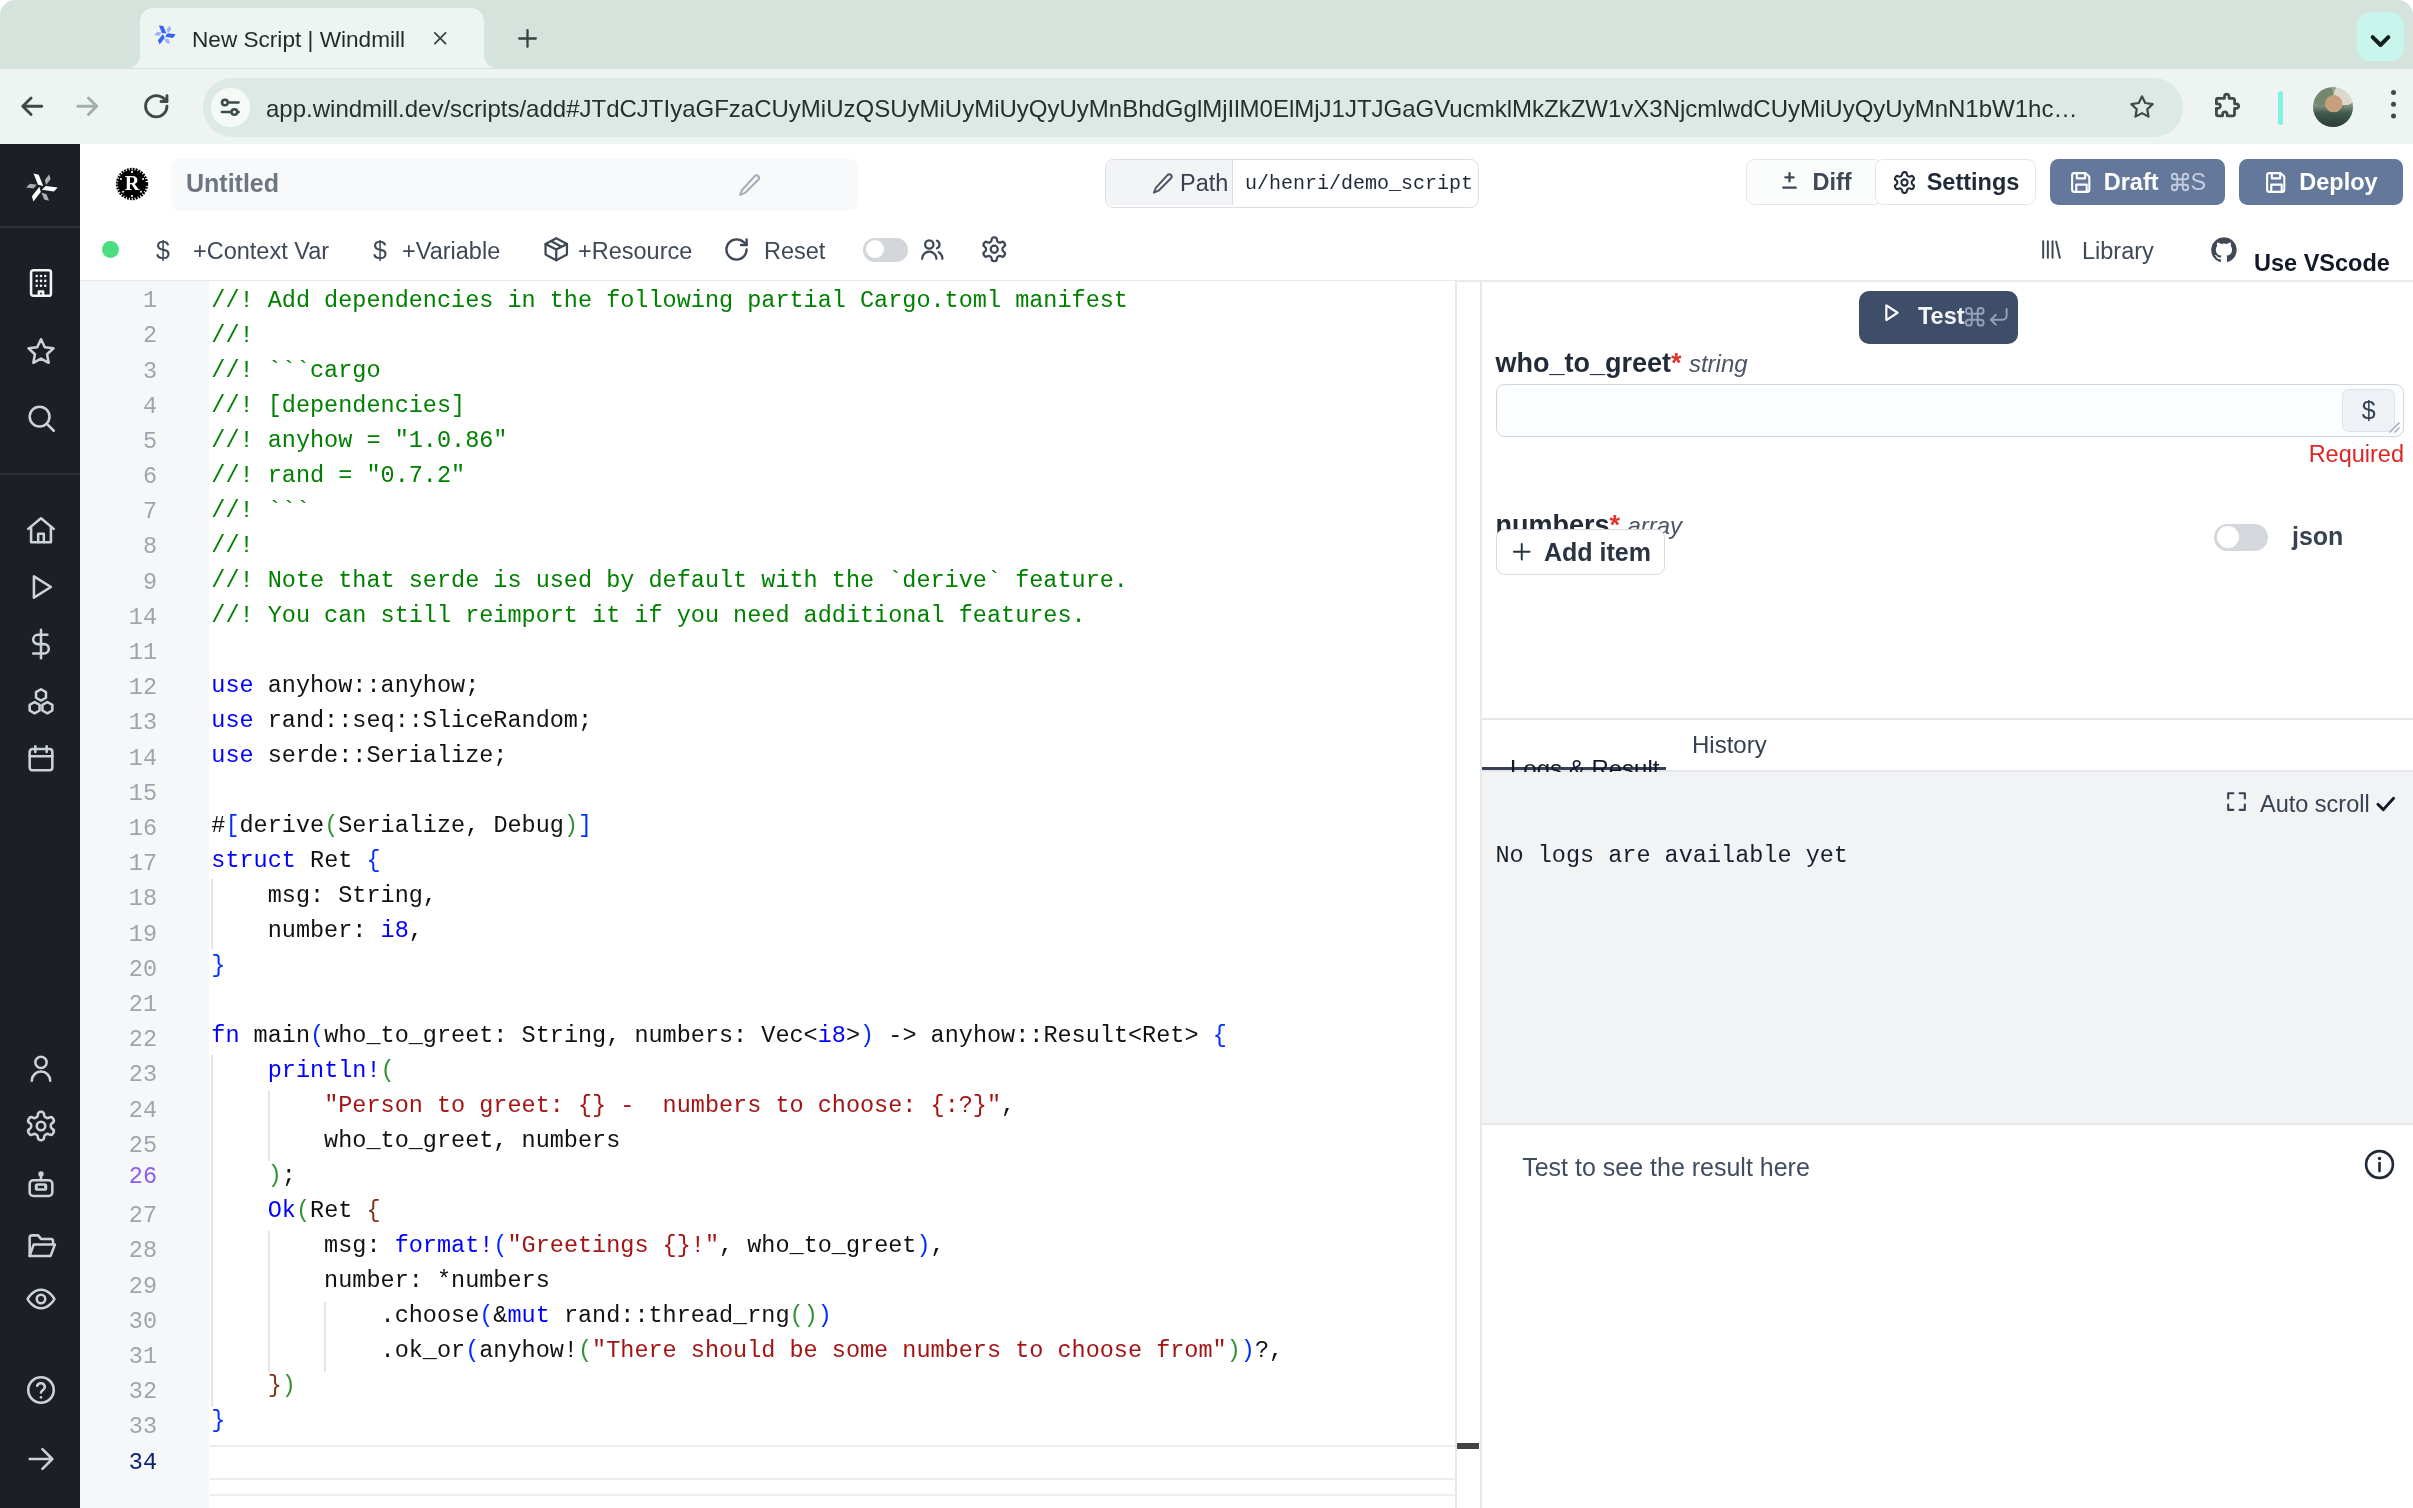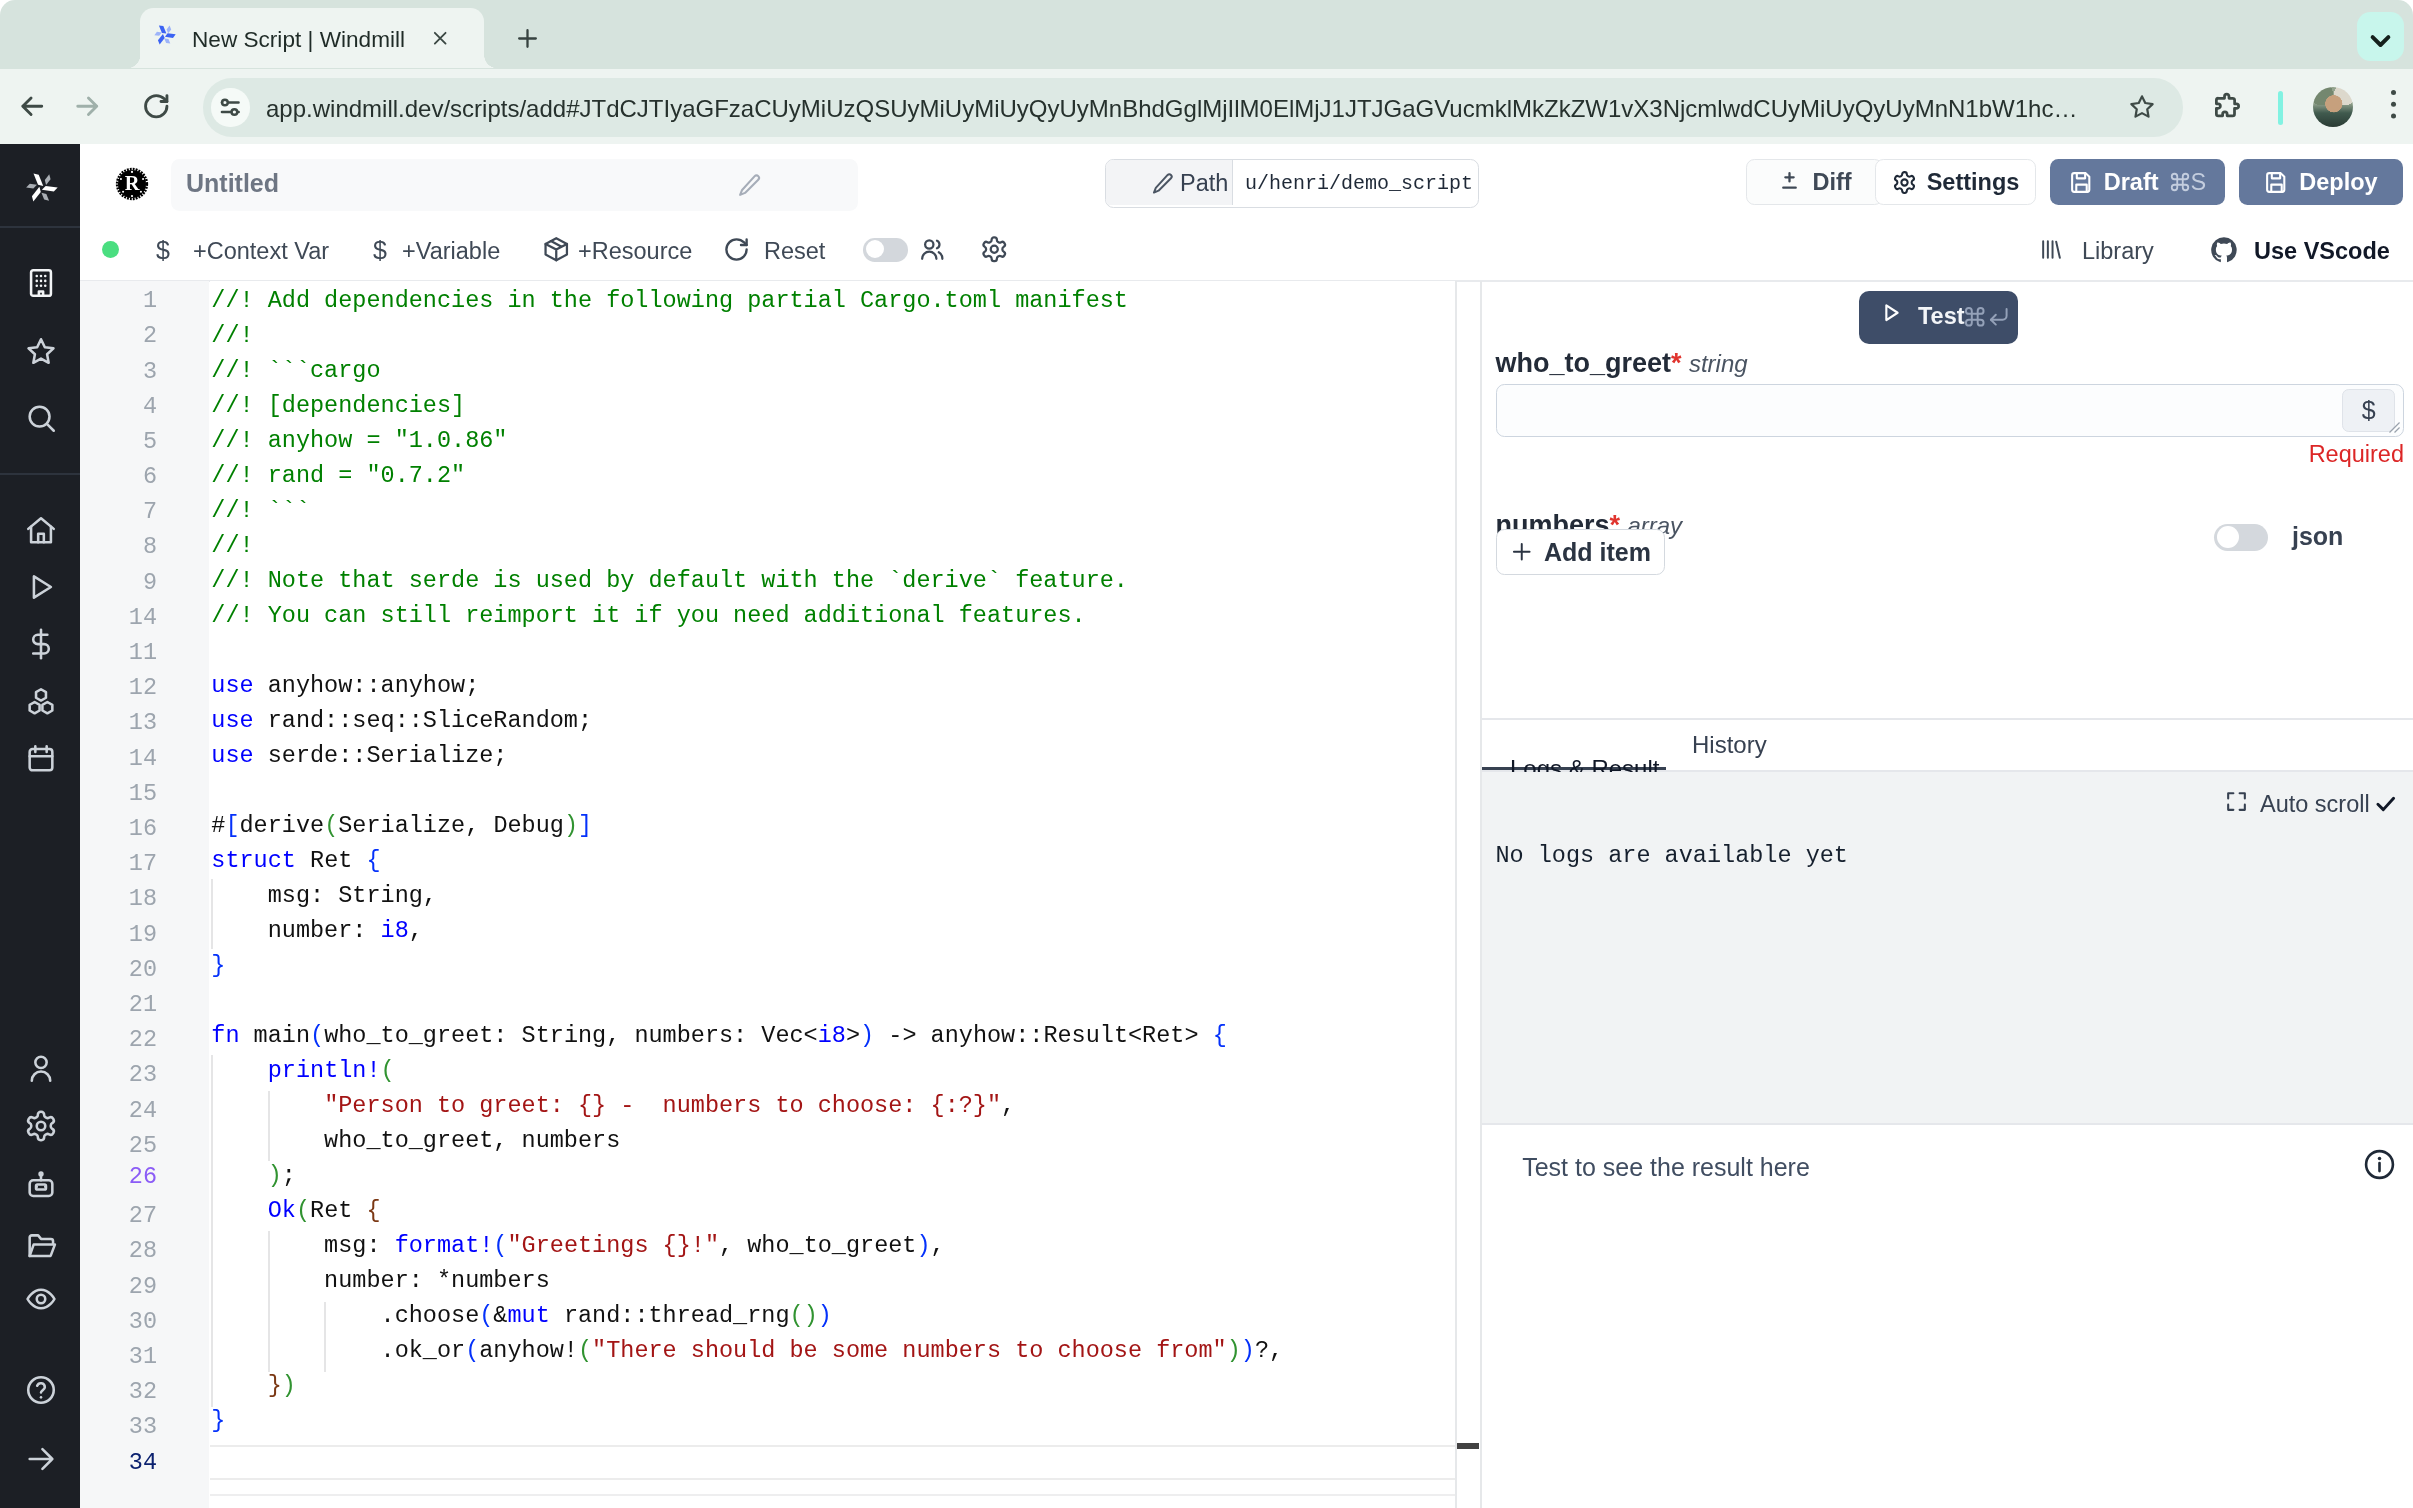--- a/index.html
+++ b/index.html
@@ -241,21 +241,21 @@
         <path d="M7 21v-7h10v7"></path>
       </svg>Deploy</div>
   <div class="abs" style="left:102px; top:97px; width:17px; height:17px; border-radius:8.4px; background:#4ade80;"></div>
   <div class="abs t2txt" style="left:193px;">+Context Var</div>
   <div class="abs t2txt" style="left:402px;">+Variable</div>
   <div class="abs t2txt" style="left:578px;">+Resource</div>
   <div class="abs t2txt" style="left:764px;">Reset</div>
   <div class="abs" style="left:863px; top:94px; width:45px; height:23.5px; border-radius:11.7px; background:#d3d7dc;"></div>
   <div class="abs" style="left:866px; top:96px; width:18.4px; height:18.4px; border-radius:9.2px; background:#fff;"></div>
   <div class="abs t2txt" style="left:2082px; font-weight:400;">Library</div>
-  <div class="abs t2txt" style="left:2254px; font-weight:700; color:#111827;">Use VScode</div>
+  <div class="abs t2txt" style="left:2254px; font-weight:700; color:#111827;margin-top:12px;">Use VScode</div>
   <div class="abs" style="left:156px;top:92px;font-size:25px;font-weight:400;color:#3f4956;">$</div>
 <div class="abs" style="left:373px;top:92px;font-size:25px;font-weight:400;color:#3f4956;">$</div>
 <svg class="abs" style="left:542px;top:91px;color:#3f4956;" width="28.5" height="28.5" viewBox="0 0 24 24" fill="none" stroke="currentColor" stroke-width="1.9" stroke-linecap="round" stroke-linejoin="round">
       <path d="M12 2.7 21 7.5v9L12 21.3 3 16.5v-9z"></path>
       <path d="M3 7.5l9 4.8 9-4.8M12 21.3v-9M7.5 5.1l9 4.8"></path>
     </svg>
 <svg class="abs" style="left:723px;top:92px;color:#3f4956;" width="27" height="27" viewBox="0 0 24 24" fill="none" stroke="currentColor" stroke-width="2.1" stroke-linecap="round" stroke-linejoin="round">
       <path d="M21 12a9 9 0 1 1-9-9c2.52 0 4.93 1 6.74 2.74L21 8"></path>
       <path d="M21 3v5h-5"></path>
     </svg>

